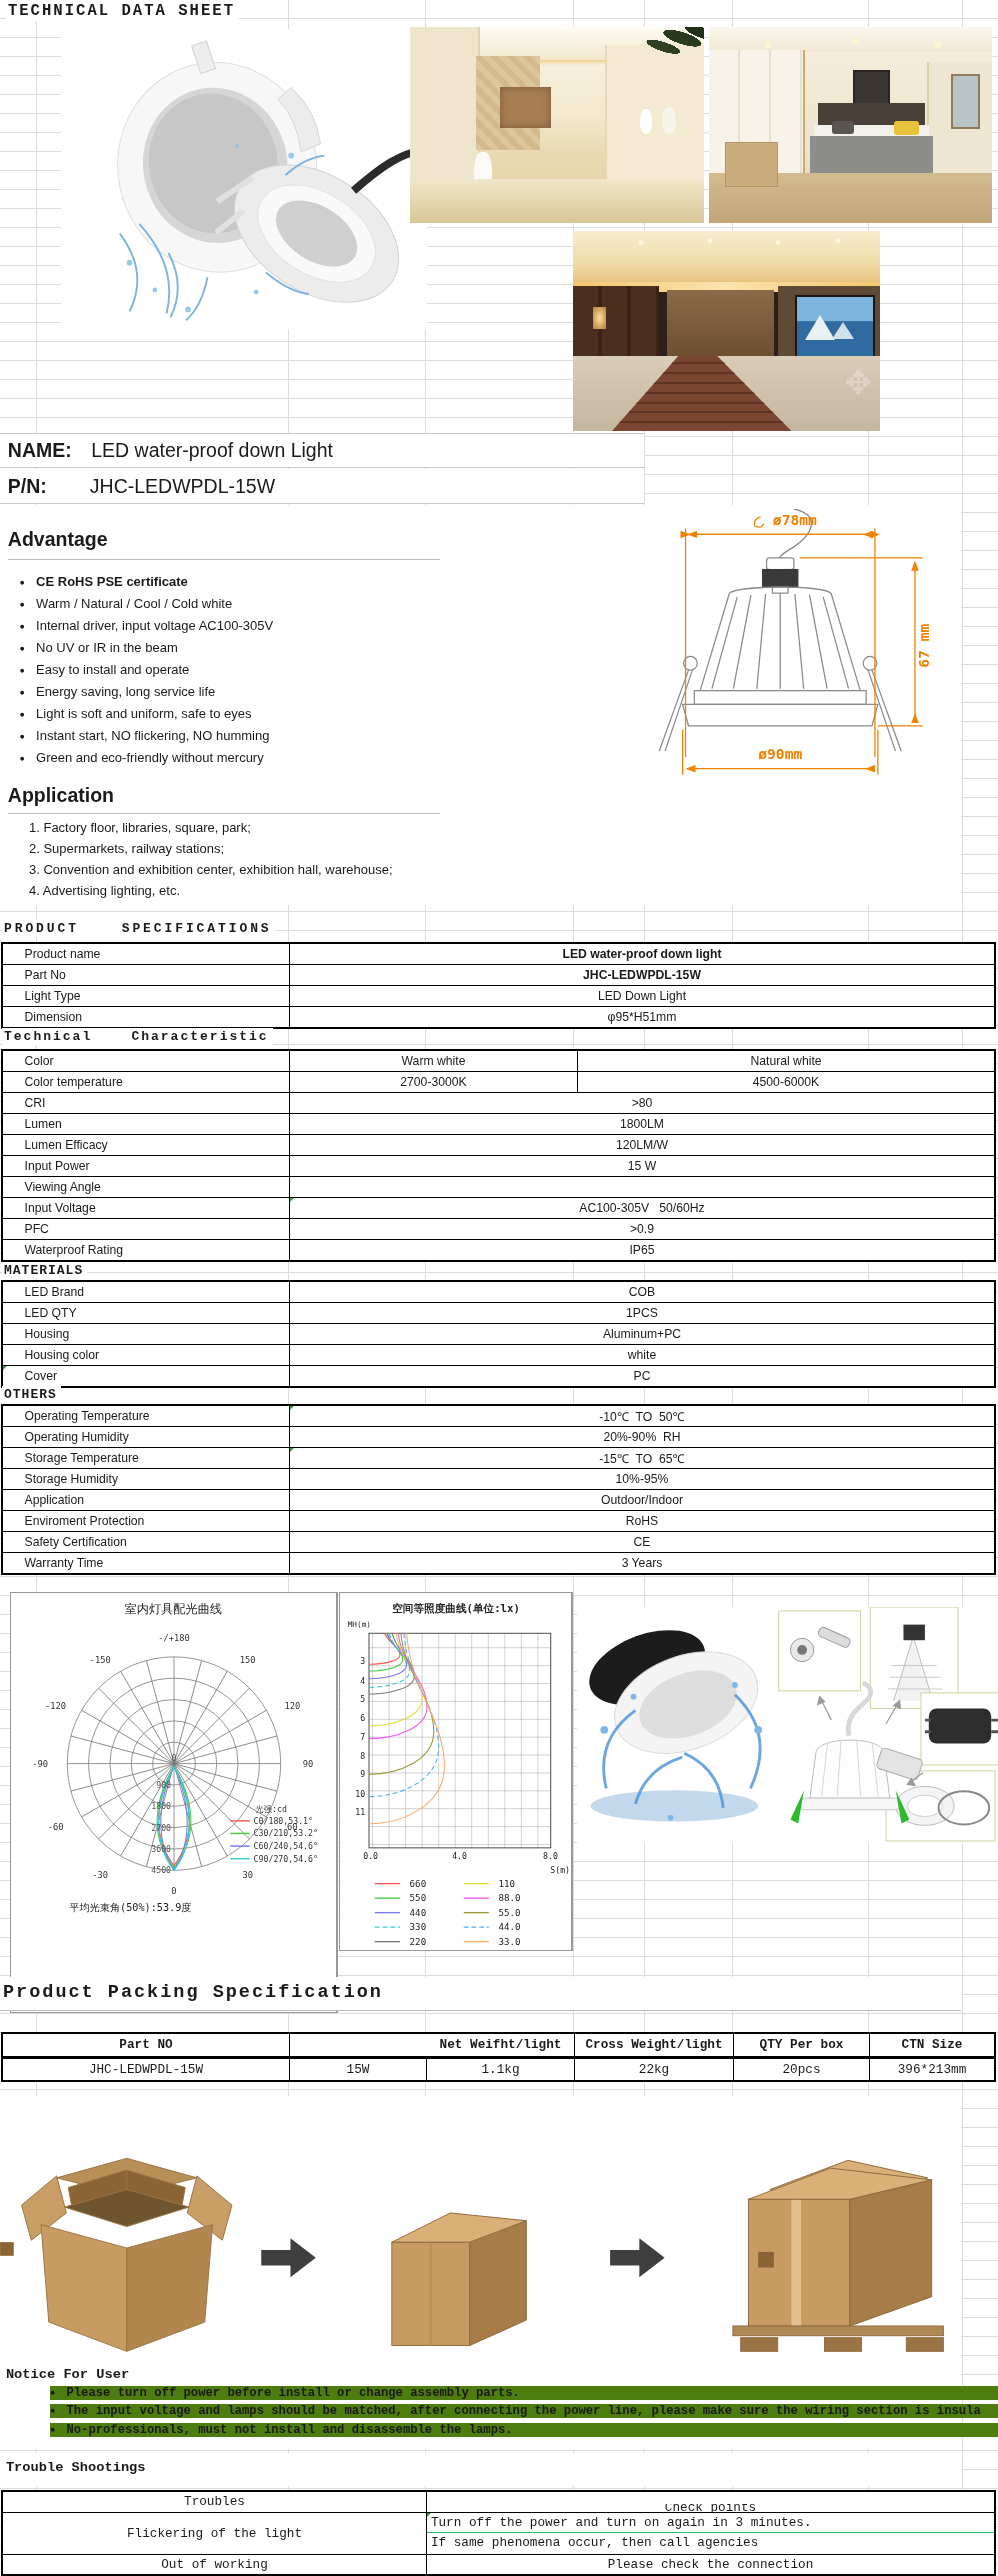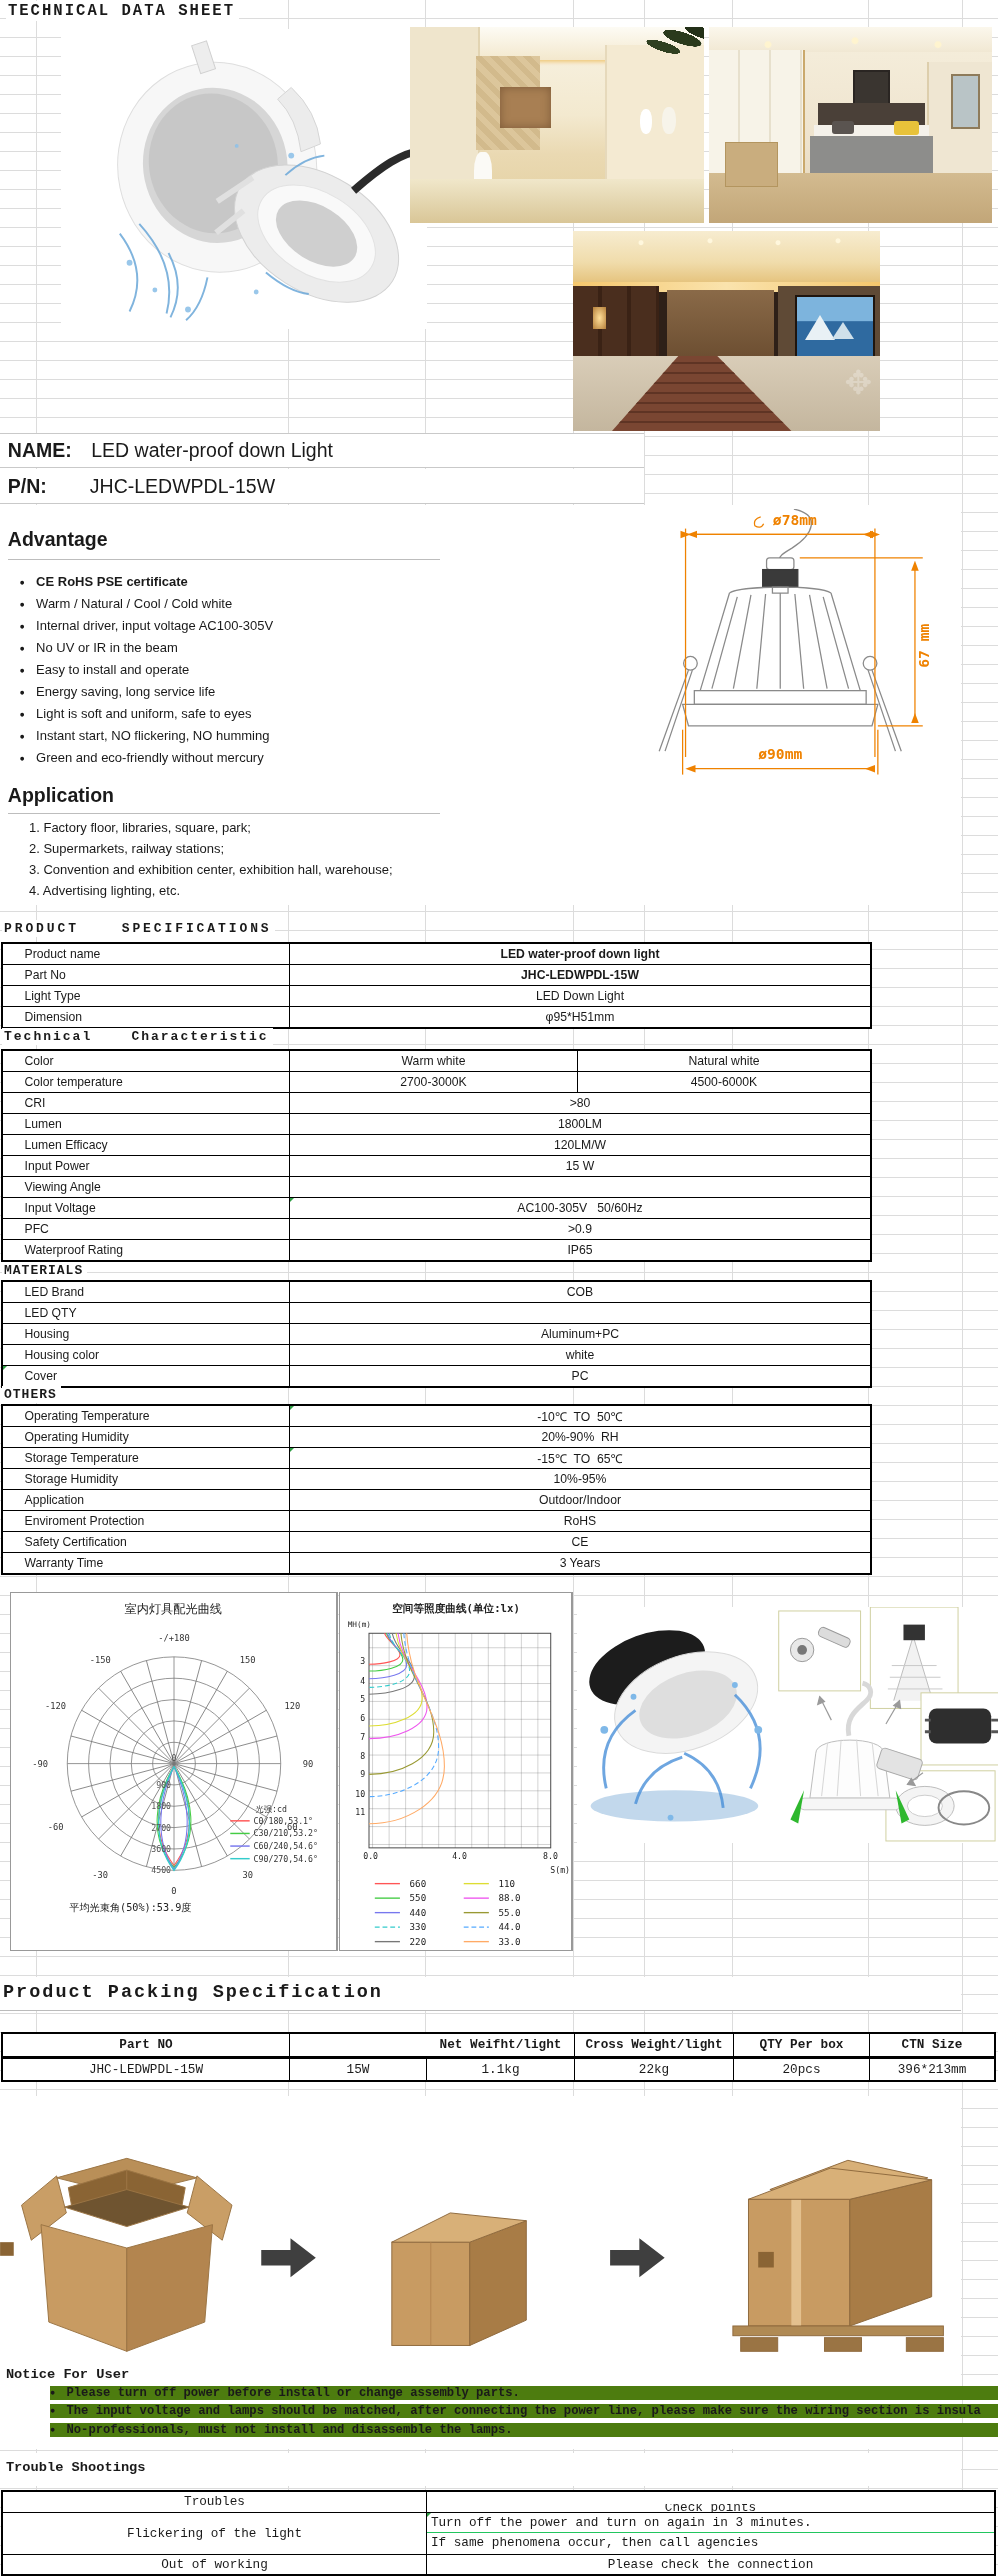--- a/index.html
+++ b/index.html
@@ -19,21 +19,21 @@
          border-bottom:1px solid #c9c9c9;font-size:19.5px;padding-left:7.8px;box-sizing:border-box;}
   .idrow .lbl{font-weight:bold;margin-right:19.5px;}
   
   .bullets{position:absolute;font-size:13px;}
   .bullets div{height:22px;line-height:22px;white-space:nowrap;}
   .bullets div:first-child{font-weight:bold;}
   .dot{display:inline-block;width:9.8px;margin-right:6.8px;font-size:8.8px;vertical-align:1px;}
   .applist{position:absolute;font-size:13px;}
   .applist div{height:21px;line-height:21px;white-space:nowrap;}
   
-  .spectable{position:absolute;left:1px;width:871px;background:#fff;border:2px solid #000;box-sizing:border-box;}
+  .spectable{position:absolute;left:1px;width:995px;background:#fff;border:2px solid #000;box-sizing:border-box;}
   .srow{display:flex;height:20px;border-top:1px solid #000;align-items:stretch;font-size:12.2px;}
   .srow:first-child{border-top:none;}
   .slabel{width:287px;border-right:1px solid #000;box-sizing:border-box;padding-left:21.5px;
           display:flex;align-items:center;position:relative;}
   .sval{flex:1;display:flex;align-items:center;justify-content:center;white-space:pre;position:relative;}
   .sval.half{flex:none;width:288px;border-right:1px solid #000;box-sizing:border-box;}
   .bold{font-weight:bold;}
   .gmark:before{content:"";position:absolute;left:0;top:0;border-top:4.9px solid #2f9e44;border-right:4.9px solid transparent;}
   
   .panel{position:absolute;background:#fff;border:1px solid #999;box-sizing:border-box;}
@@ -296,20 +296,21 @@
   </div>
 
   <div class="monohead" style="left:2px;top:1262px;font-size:13px;letter-spacing:1px;">MATERIALS</div>
   <div class="spectable" style="top:1280px;">
     <div class="srow">
       <div class="slabel">LED Brand</div>
       <div class="sval">COB</div>
     </div>
     <div class="srow">
       <div class="slabel">LED QTY</div>
+      <div class="sval">1PCS</div>
     </div>
     <div class="srow">
       <div class="slabel">Housing</div>
       <div class="sval">Aluminum+PC</div>
     </div>
     <div class="srow">
       <div class="slabel">Housing color</div>
       <div class="sval">white</div>
     </div>
     <div class="srow">
@@ -347,21 +348,21 @@
     <div class="srow">
       <div class="slabel">Safety Certification</div>
       <div class="sval">CE</div>
     </div>
     <div class="srow">
       <div class="slabel">Warranty Time</div>
       <div class="sval">3 Years</div>
     </div>
   </div>
 
-  <div class="panel" style="left:9.8px;top:1592px;width:328px;height:359px;border-right:2.9px double #999;">
+  <div class="panel" style="left:9.8px;top:1592px;width:328px;height:421px;border-right:2.9px double #999;">
     <div class="ptitle">室内灯具配光曲线</div>
     <svg width="326" height="330" viewBox="0 0 336 340">
       <g stroke="#777" stroke-width="0.8" fill="none">
         <circle cx="168" cy="150" r="22"></circle>
           <circle cx="168" cy="150" r="44"></circle>
           <circle cx="168" cy="150" r="66"></circle>
         <circle cx="168" cy="150" r="88"></circle>
           <circle cx="168" cy="150" r="110"></circle>
         <line x1="168" y1="40" x2="168" y2="260"></line>
         <line x1="168" y1="40" x2="168" y2="260" transform="rotate(15 168 150)"></line>

